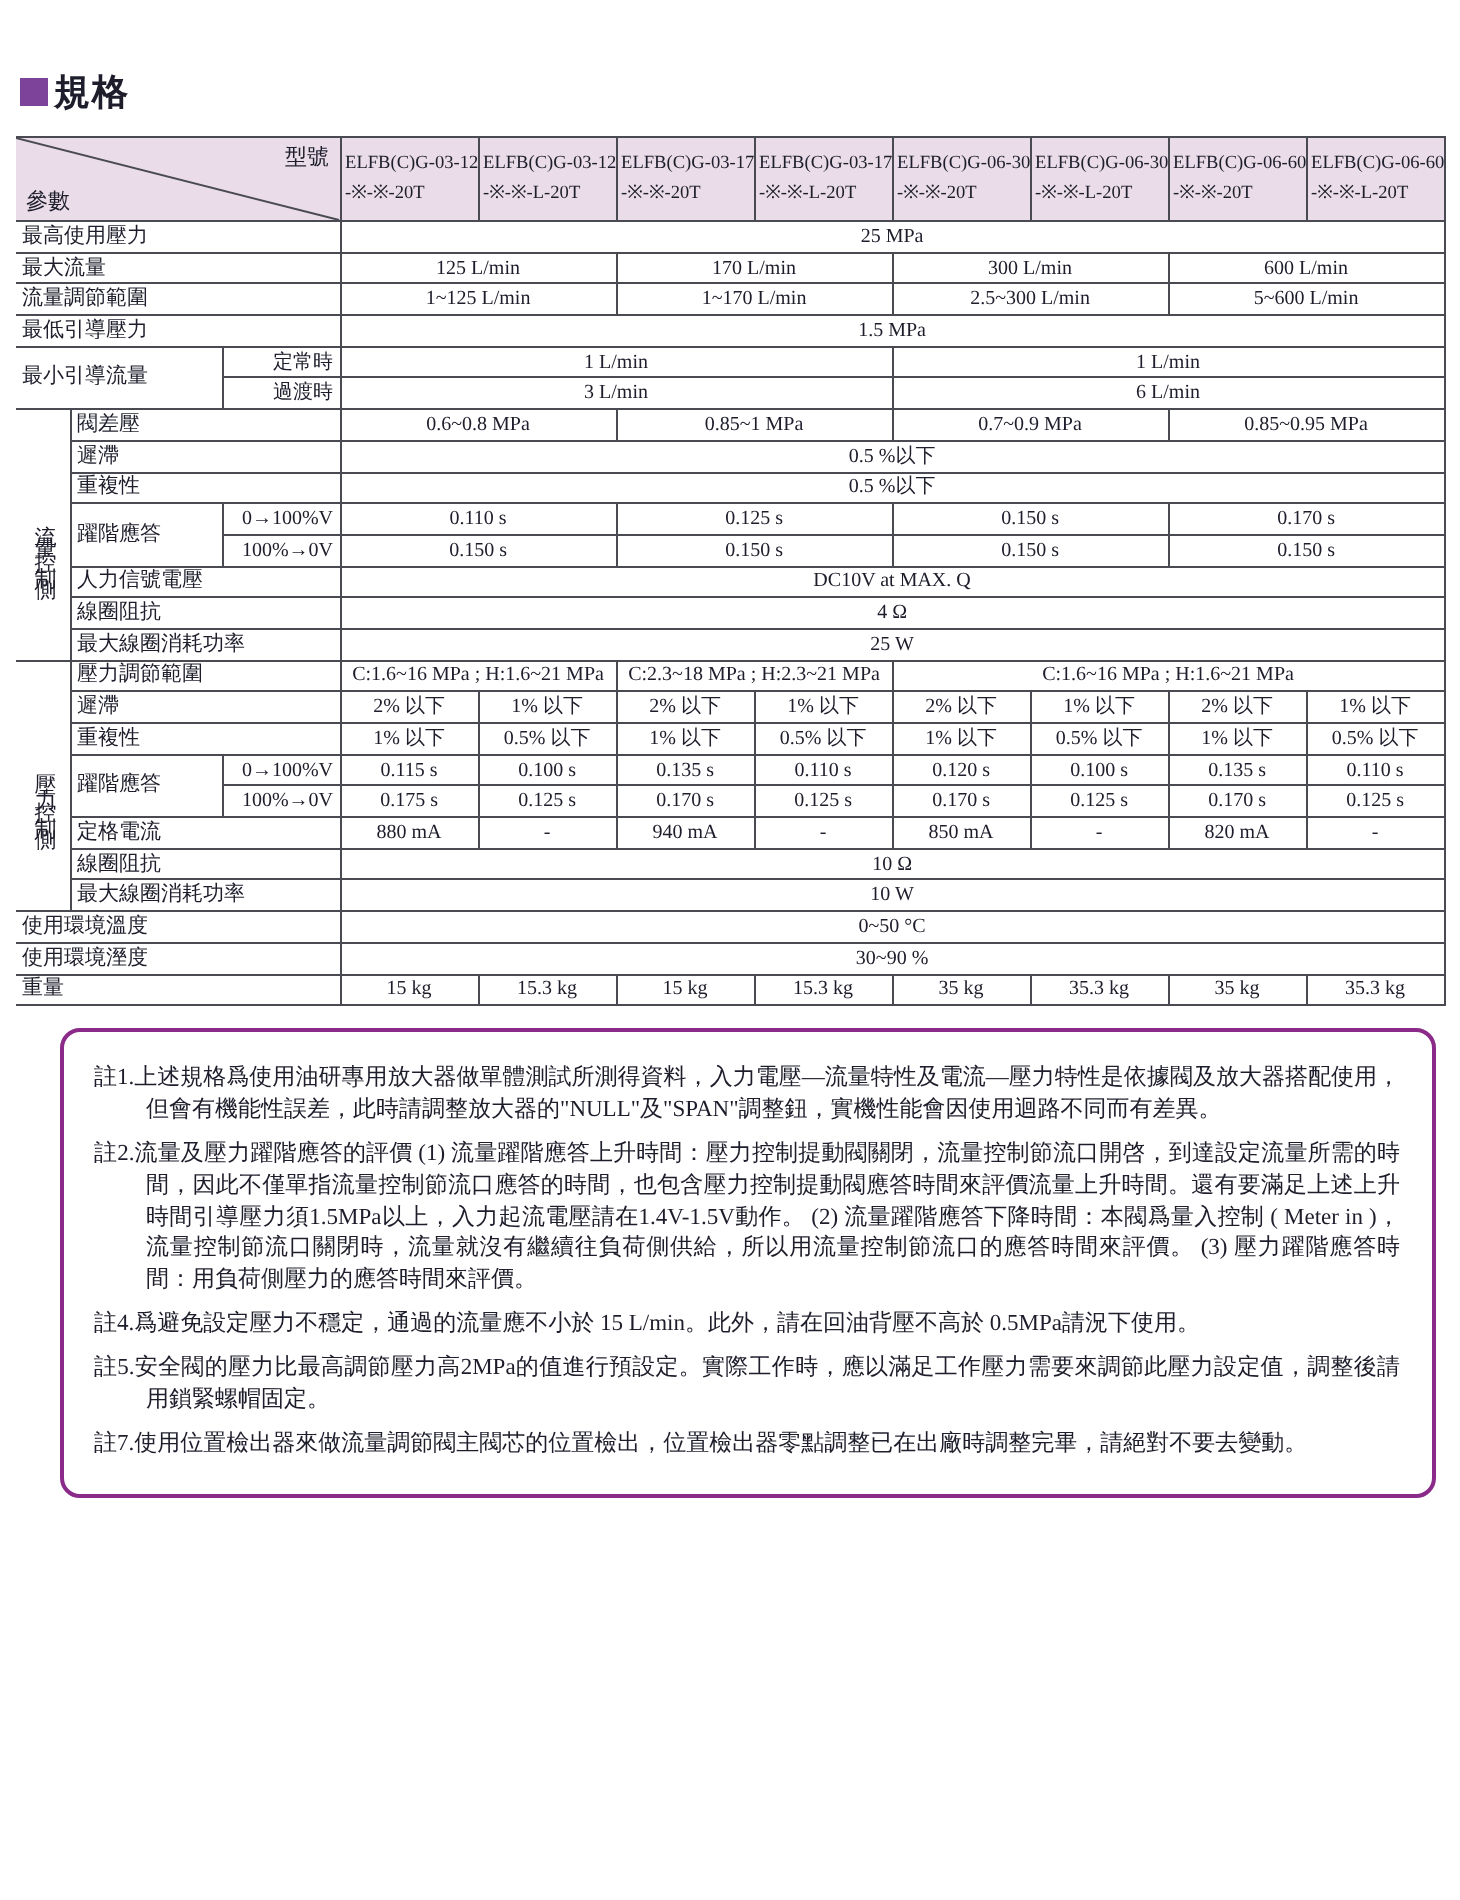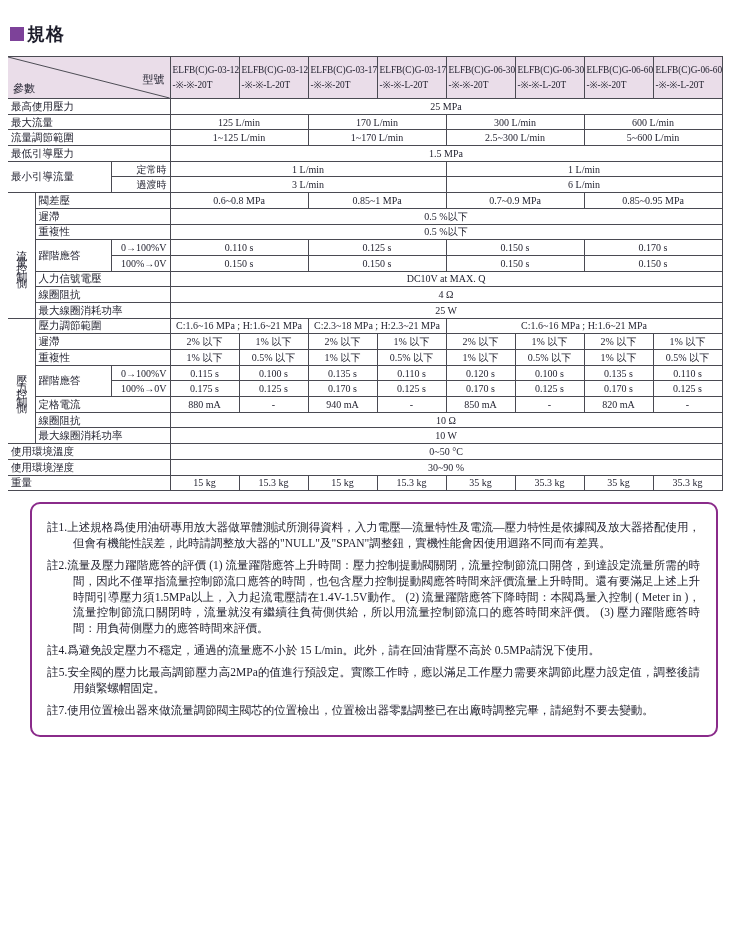--- a/index.html
+++ b/index.html
@@ -5,33 +5,33 @@
   * { box-sizing: border-box; }
   html,body { margin:0; padding:0; }
   body {
     width:730px; height:950px; background:#ffffff; overflow:hidden;
     font-family:"Liberation Serif","DejaVu Serif",serif;
     color:#1d1d2b;
   }
   .page { position:relative; width:730px; height:950px; padding-top:22px; }
 
   
-  .title { margin:0 0 10px 10px; font-size:18px; font-weight:bold; letter-spacing:1px; display:flex; align-items:center; }
+  .title { margin:12px 0 10px 10px; font-size:18px; font-weight:bold; letter-spacing:1px; display:flex; align-items:center; }
   .sq { width:14px; height:14px; background:#7d4299; display:inline-block; margin-right:3px; }
 
   
   table.spec { border-collapse:collapse; table-layout:fixed; width:714px; margin-left:8px; }
   .spec th, .spec td { border:1px solid #4a4a52; overflow:hidden; }
   .spec .edge { border-left:none; }
   .spec th { background:#eadde9; font-weight:normal; height:42px; vertical-align:middle; }
   .spec th.model { font-size:9.3px; text-align:left; padding:1px 1px 1px 2px; }
   .spec th.model div { line-height:15px; white-space:nowrap; }
   .spec th.corner { position:relative; padding:0; }
   .spec th.corner svg { position:absolute; left:0; top:0; width:100%; height:100%; }
-  .c-top { position:absolute; top:15px; right:5px; font-size:11px; }
+  .c-top { position:absolute; top:2px; right:5px; font-size:11px; }
   .c-bot { position:absolute; bottom:2px; left:5px; font-size:11px; }
   .spec td { height:15.7px; line-height:13px; }
   .spec td.val { text-align:center; font-size:10px; padding:0 1px; white-space:nowrap; }
   .spec td.lab { text-align:left; font-size:10.5px; padding:0 3px; white-space:nowrap; }
   .spec td.sub { text-align:right; font-size:10px; padding:0 3px; white-space:nowrap; }
   .spec td.grp {
     writing-mode:vertical-rl; text-orientation:upright;
     font-size:11px; letter-spacing:7px; text-align:center;
     padding:6px 0 0 0; vertical-align:middle;
   }

